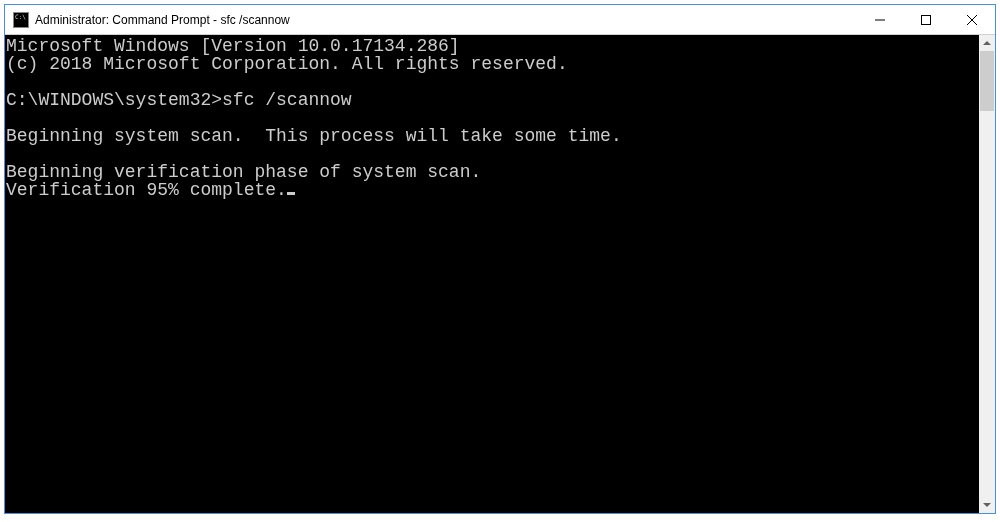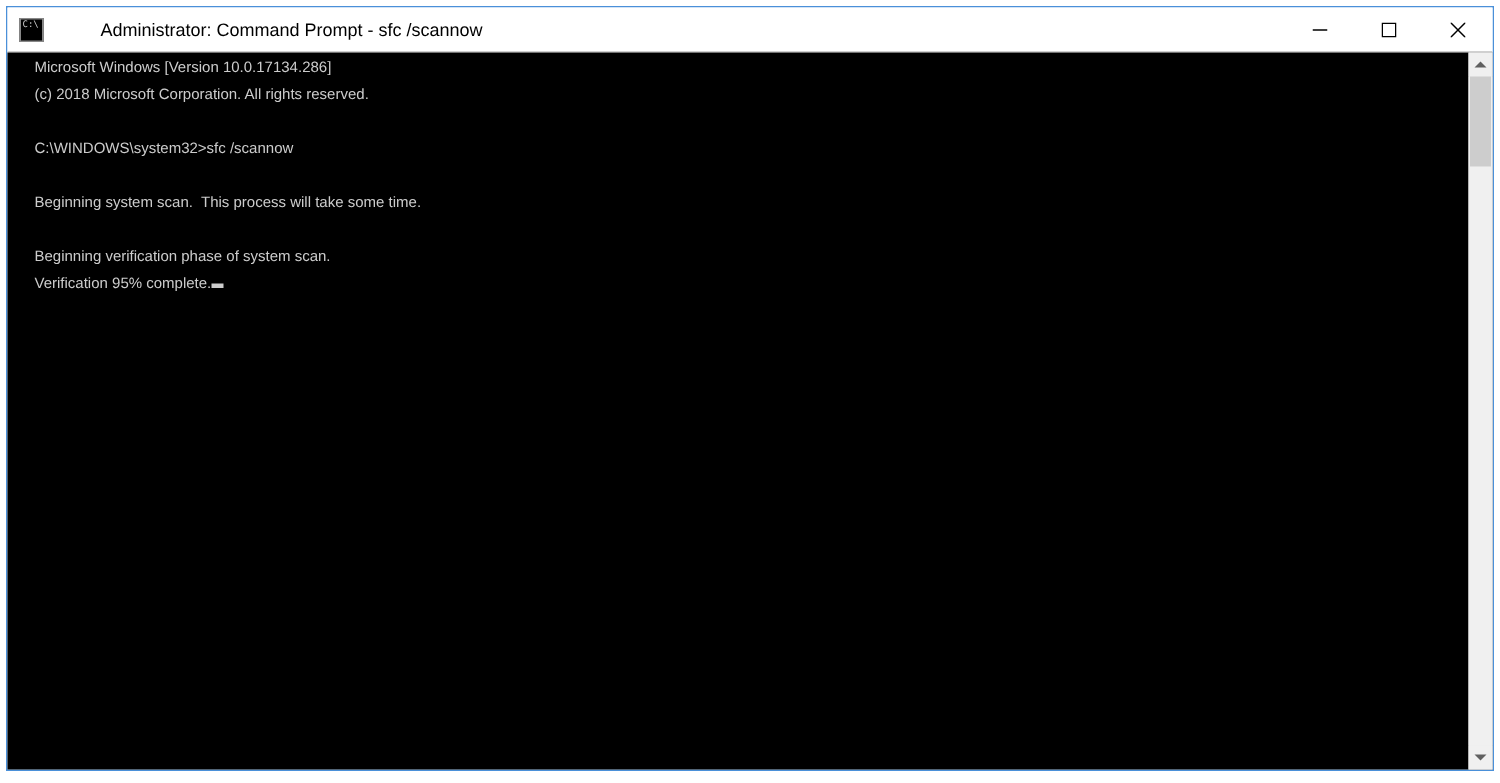--- a/index.html
+++ b/index.html
@@ -22,21 +22,20 @@
       display: flex;
       flex-direction: column;
     }
     .titlebar {
       height: 30px;
       background: #ffffff;
       display: flex;
       align-items: center;
       border-bottom: 1px solid #d0d0d0;
       user-select: none;
-      gap: 32px;
     }
     .titlebar-icon {
       width: 16px;
       height: 16px;
       margin-left: 8px;
       margin-right: 6px;
       background: #000000;
       border: 1px solid #888;
       position: relative;
       display: inline-block;
@@ -71,23 +70,23 @@
     }
     .tb-btn svg { width: 10px; height: 10px; }
     .client {
       flex: 1;
       display: flex;
       background: #000000;
       min-height: 0;
     }
     .terminal {
       flex: 1;
-      padding: 2px 18px;
-      font-family: Liberation Sans, sans-serif;
-      font-size: 10px;
+      padding: 2px 1px;
+      font-family: Liberation Mono, monospace;
+      font-size: 18px;
       line-height: 18px;
       color: #cccccc;
       white-space: pre;
       overflow: hidden;
     }
     .cursor {
       display: inline-block;
       width: 8px;
       height: 3px;
       background: #cccccc;

